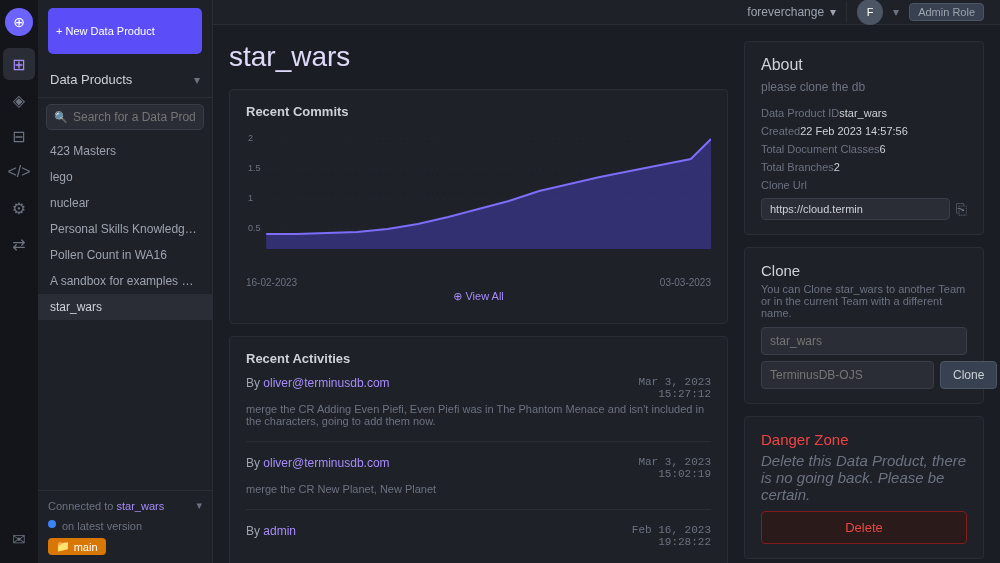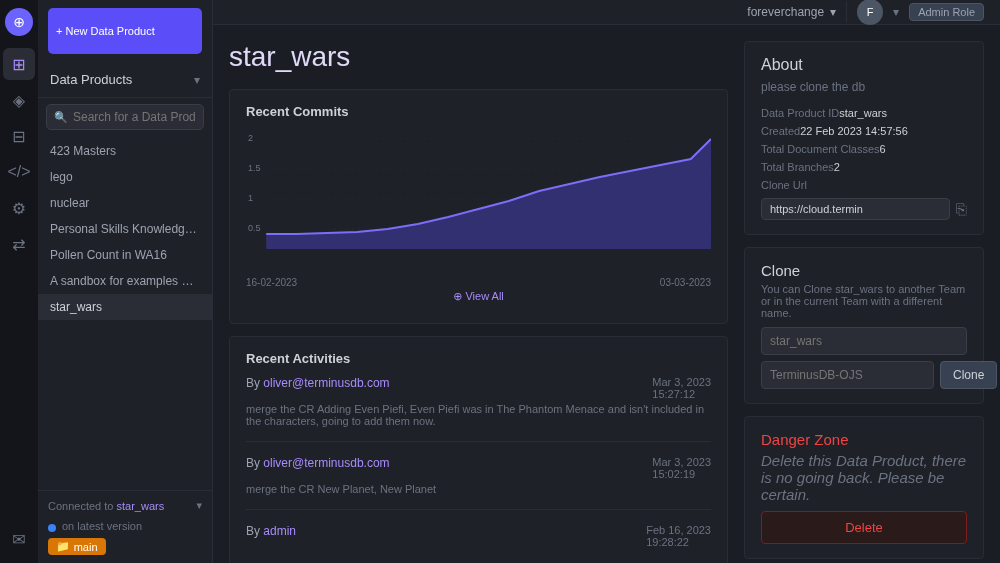--- a/index.html
+++ b/index.html
@@ -137,21 +137,21 @@
     .connected-label {
       color: #6b7280;
       margin-bottom: 6px;
       display: flex;
       align-items: center;
       justify-content: space-between;
     }
     .connected-label span.name { color: #a78bfa; }
     .version-row {
       display: flex;
-      align-items: flex-end;
+      align-items: flex-start;
       gap: 6px;
       margin-bottom: 6px;
       color: #6b7280;
       margin-top: 8px;
     }
     .version-dot {
       width: 8px; height: 8px;
       background: #3b82f6;
       border-radius: 50%;
       display: inline-block;
@@ -291,21 +291,22 @@
       font-size: 12px;
       color: #9ca3af;
     }
     .activity-author span {
       color: #a78bfa;
       font-weight: 500;
     }
     .activity-date {
       font-size: 11px;
       color: #6b7280;
-      text-align: left;
+      text-align: right;
+      font-family: Liberation Mono, monospace;
     }
     .activity-msg {
       font-size: 11px;
       color: #6b7280;
     }
 
     
     .right-col {
       width: 240px;
       flex-shrink: 0;

